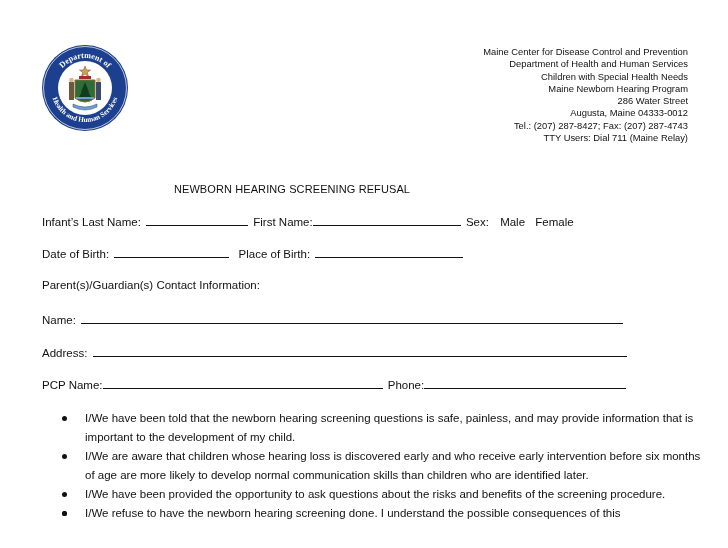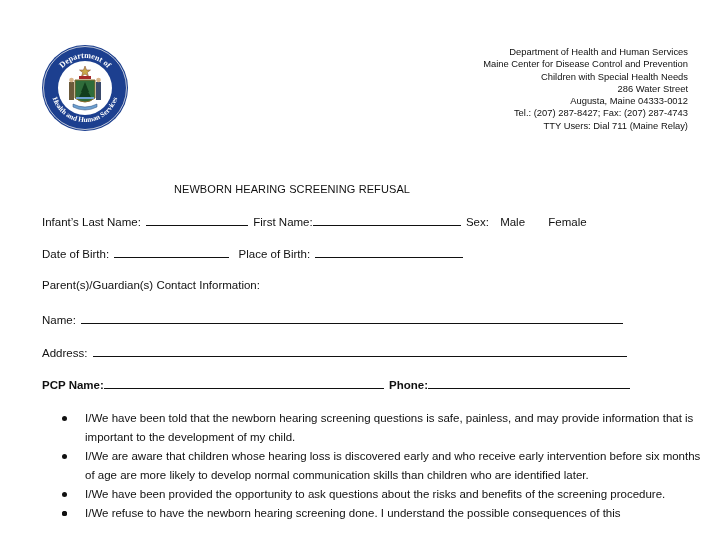--- a/index.html
+++ b/index.html
@@ -18,21 +18,21 @@
     position:absolute; left:0; width:584px; top:183px; text-align:center;
     font-size:11px; letter-spacing:0.1px;
   }
   .row { position:absolute; left:42px; font-size:11.5px; white-space:nowrap; }
   .blank { display:inline-block; border-bottom:1px solid #111; height:11px; vertical-align:baseline; margin:0 2px; }
   .r1 { top:214px; }
   .r2 { top:246px; }
   .r3 { top:279px; }
   .r4 { top:312px; }
   .r5 { top:345px; }
-  .r6 { top:377px;font-weight:bold; }
+  .r6 { top:377px; }
   .sexopt { margin-left:8px; }
   ul.bullets {
     position:absolute; left:62px; top:409px; width:640px; margin:0; padding:0; list-style:none;
     font-size:11.5px; line-height:19px;
   }
   ul.bullets li { position:relative; padding-left:23px; }
   ul.bullets li .dot {
     position:absolute; left:0; top:7px; width:5px; height:5px; border-radius:50%; background:#111;
   }
 </style>
@@ -66,38 +66,39 @@
     <rect x="28" y="38" width="5" height="18" fill="#6b5a3a"></rect>
     <circle cx="30.5" cy="36" r="2.3" fill="#d9b48a"></circle>
     <rect x="55" y="38" width="5" height="18" fill="#3a4a6b"></rect>
     <circle cx="57.5" cy="36" r="2.3" fill="#d9b48a"></circle>
 
     <path d="M32,60 Q44,66 56,60 L56,63 Q44,69 32,63 Z" fill="#6da0d0" stroke="#2a4a7a" stroke-width="0.5"></path>
   </svg>
 </div>
 
 <div class="header">
+  <div>Maine Center for Disease Control and Prevention</div>
   <div>Department of Health and Human Services</div>
-  <div>Maine Center for Disease Control and Prevention</div>
   <div>Children with Special Health Needs</div>
+  <div>Maine Newborn Hearing Program</div>
   <div>286 Water Street</div>
   <div>Augusta, Maine  04333-0012</div>
   <div>Tel.: (207) 287-8427; Fax: (207) 287-4743</div>
   <div>TTY Users:  Dial 711 (Maine Relay)</div>
 </div>
 
 <div class="title">NEWBORN HEARING SCREENING REFUSAL</div>
 
 <div class="row r1">
   <span>Infant’s Last Name:</span>
   <span class="blank" style="width:102px"></span>
   <span>First Name:</span><span class="blank" style="width:148px;margin-left:0"></span>
   <span>Sex:</span>
   <span class="sexopt">Male</span>
-  <span class="sexopt" style="margin-left:20px">Female</span>
+  <span class="sexopt" style="margin-left:7px">Female</span>
 </div>
 
 <div class="row r2">
   <span>Date of Birth:</span>
   <span class="blank" style="width:115px"></span>
   <span style="margin-left:4px">Place of Birth:</span>
   <span class="blank" style="width:148px"></span>
 </div>
 
 <div class="row r3">Parent(s)/Guardian(s) Contact Information:</div>

